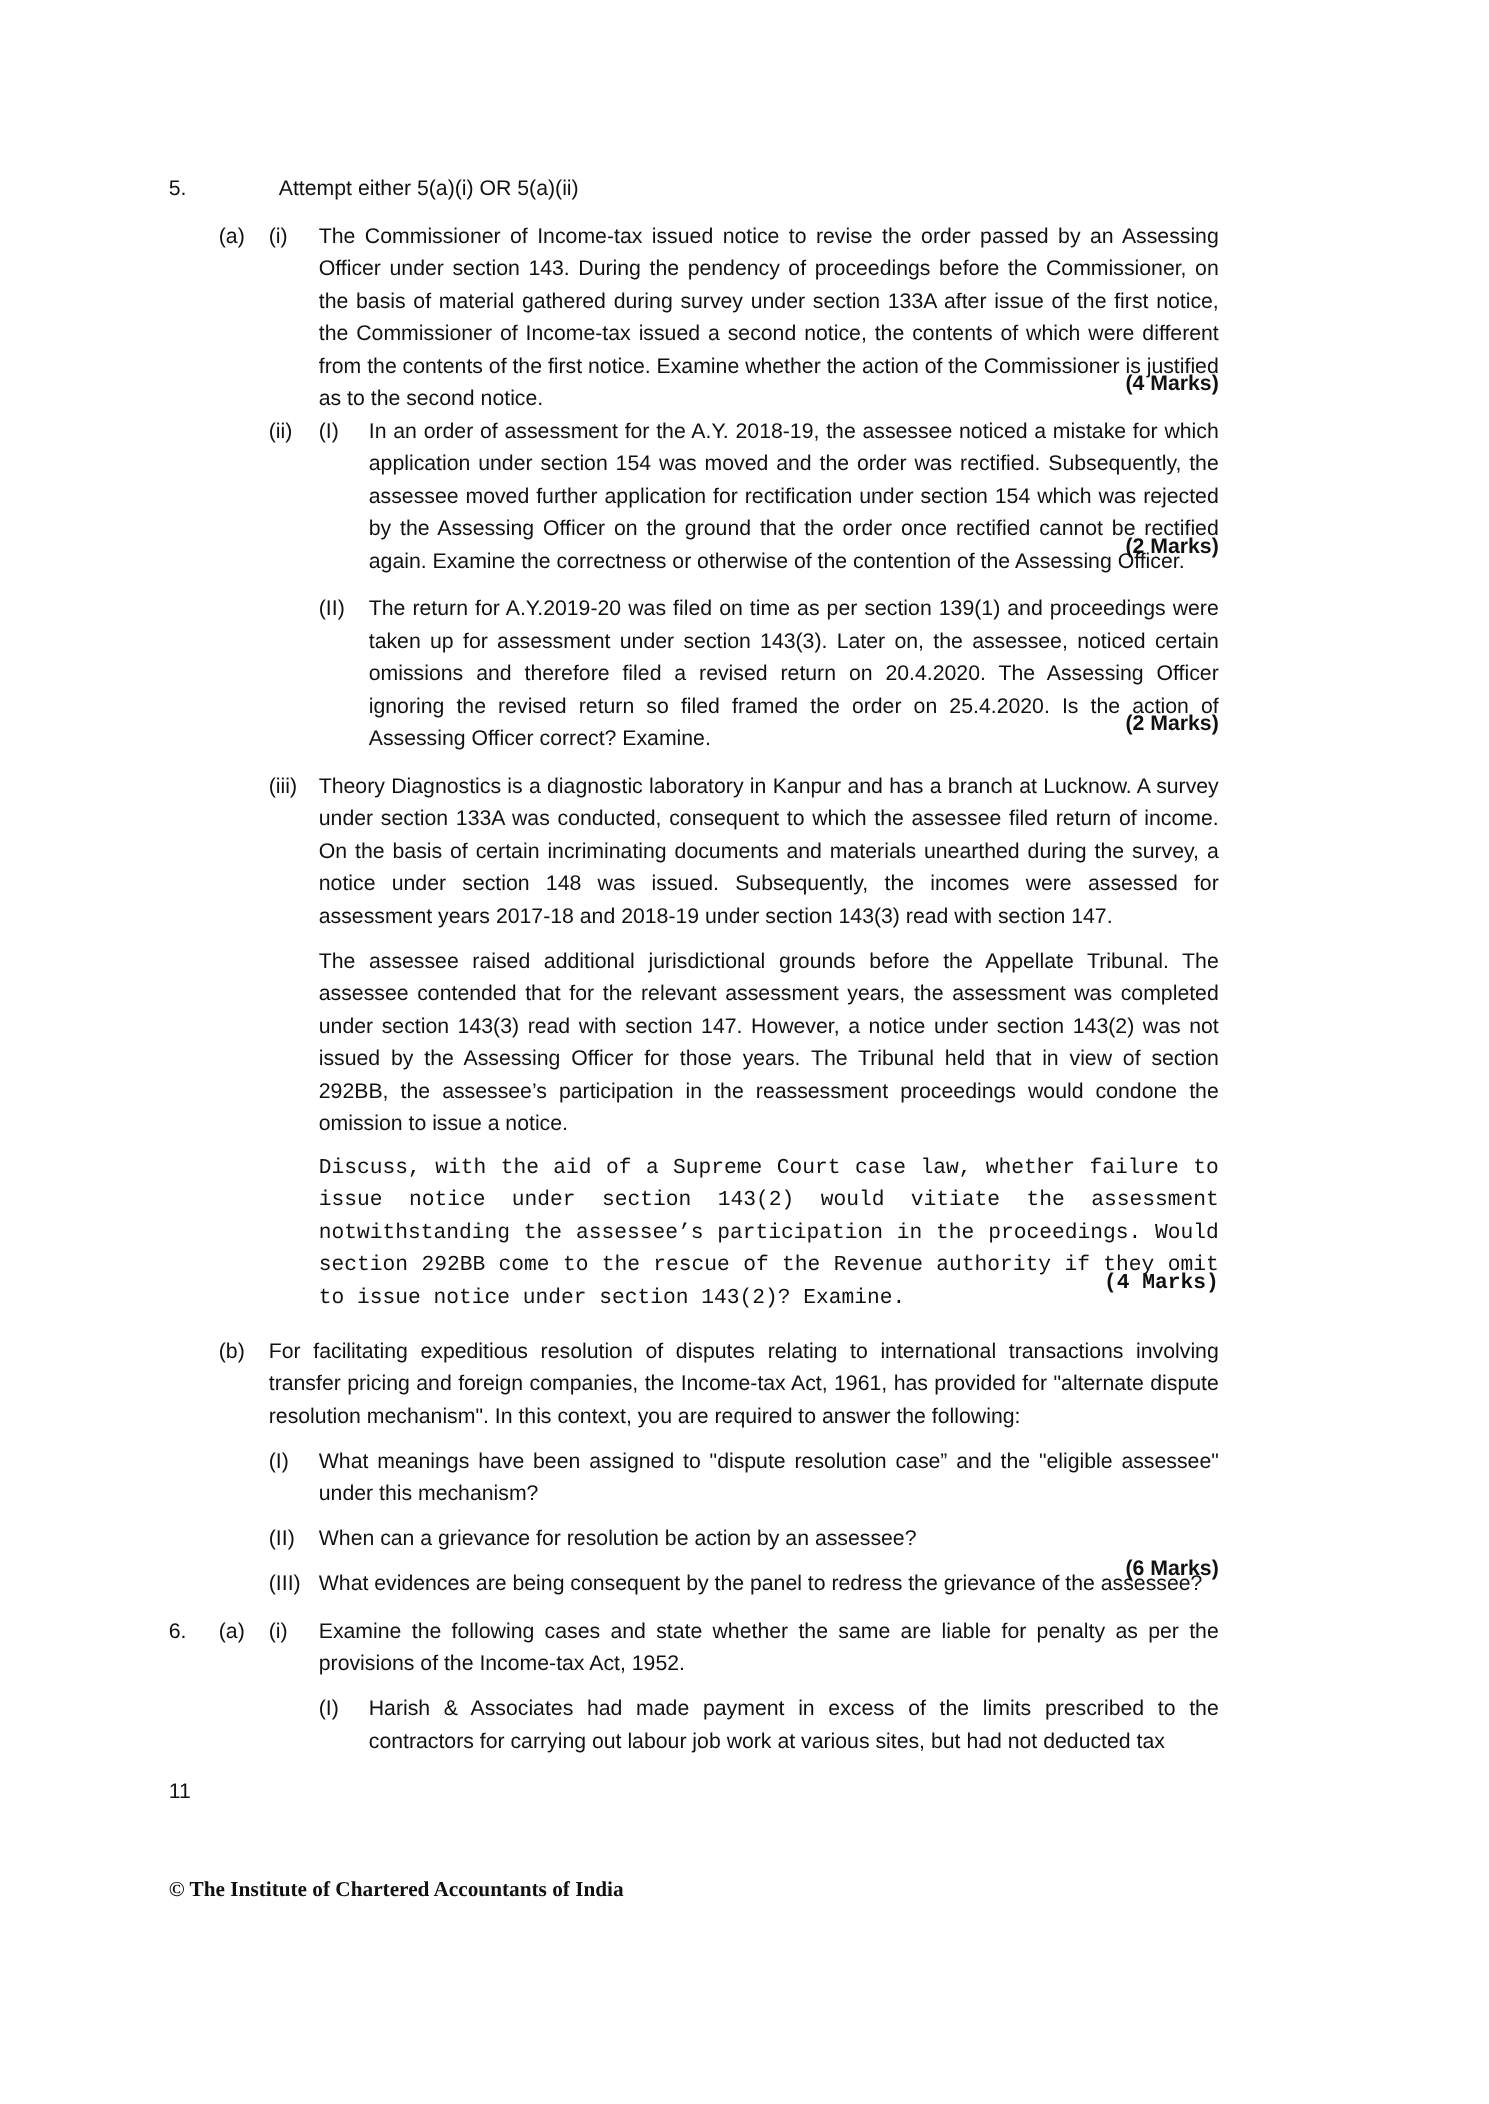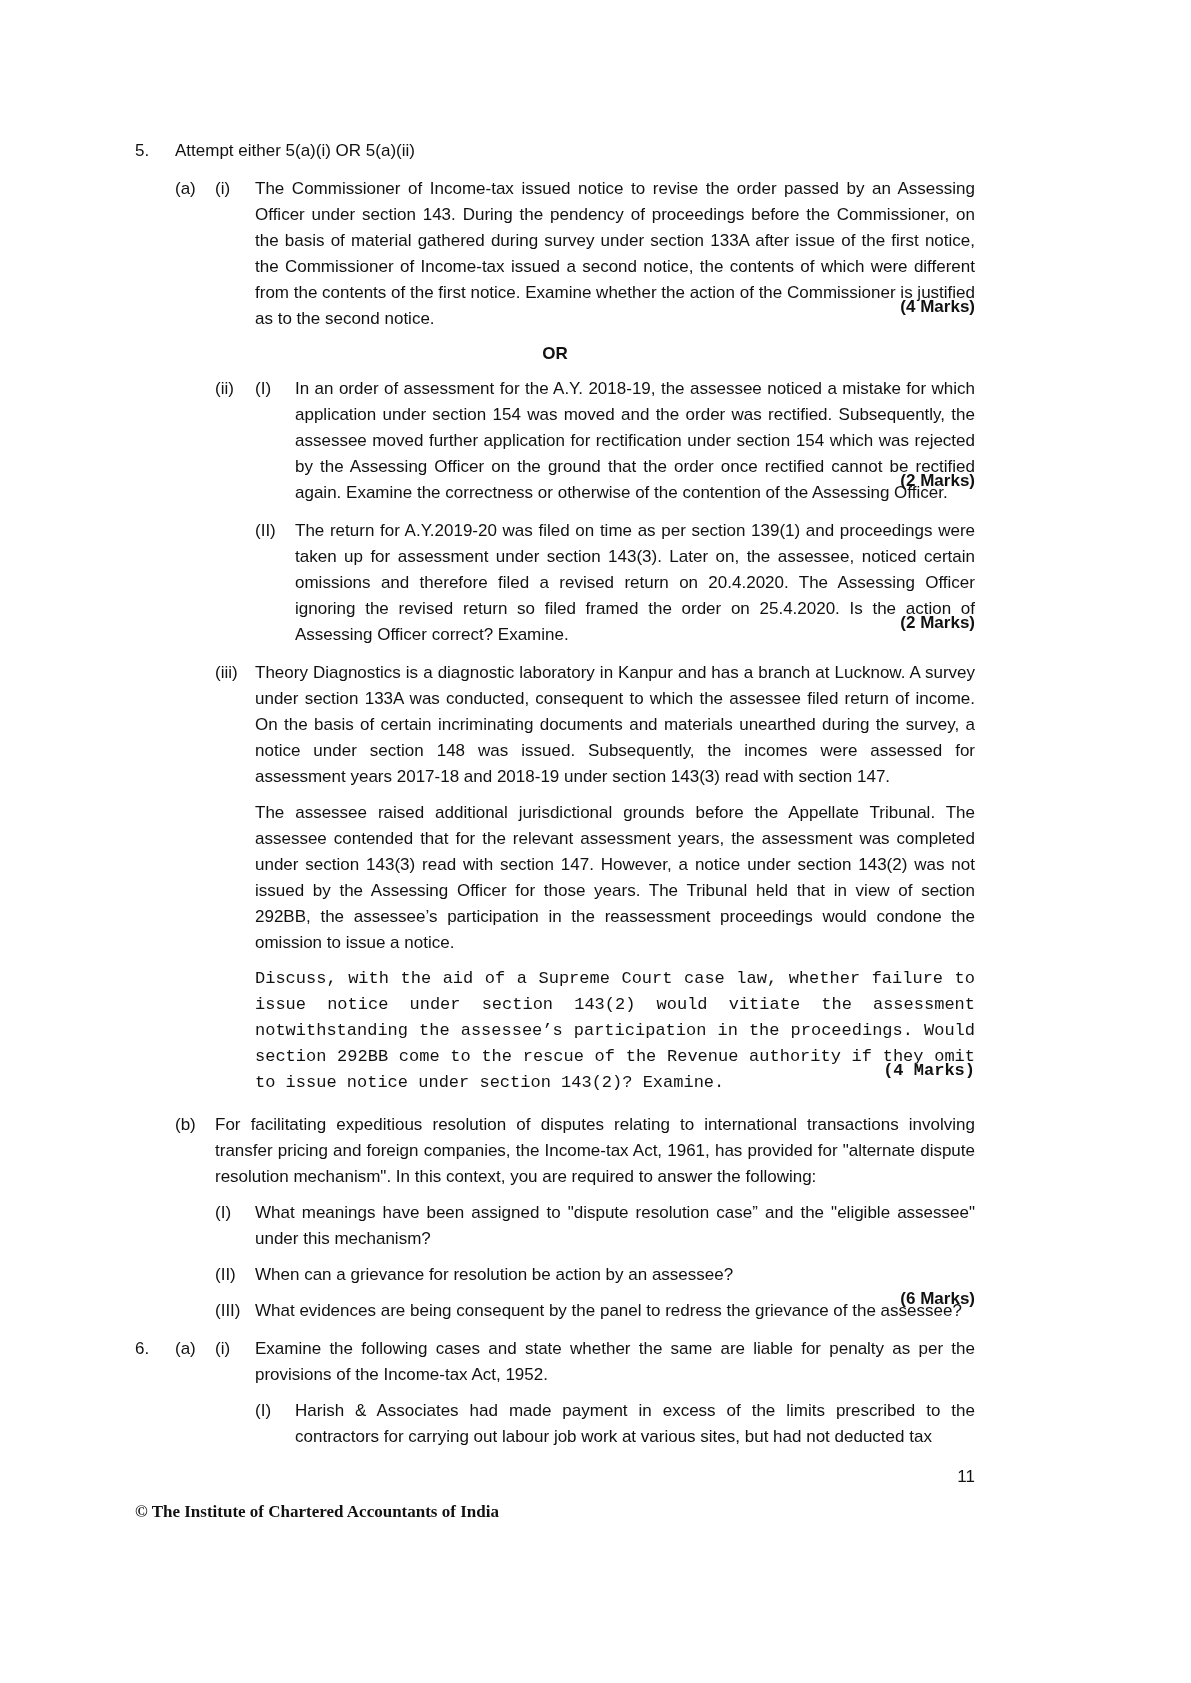--- a/index.html
+++ b/index.html
@@ -21,38 +21,38 @@
     width:840px;
   }
   .row { display:flex; align-items:flex-start; }
   .mt10 { margin-top:10px; }
   .mt12 { margin-top:12px; }
   .sp40  { flex:0 0 40px; }
   .sp80  { flex:0 0 80px; }
   .sp120 { flex:0 0 120px; }
   .lbl   { flex:0 0 40px; }
   .para  { flex:1 1 auto; text-align:justify; position:relative; }
-  .plain { flex:1 1 auto; }
+  .plain { flex:1 1 auto;margin-left:48px; }
   .para p { margin:0 0 10px 0; }
   .para p:last-child { margin-bottom:4px;font-family:Liberation Mono, monospace; }
   .marks {
     position:absolute;
     right:0;
     bottom:12px;
     font-weight:bold;
     white-space:nowrap;
   }
   .marks-inline-wrap { position:relative; }
   .or-line {
     text-align:center;
     font-weight:bold;
     margin:9px 0 9px 0;
   }
   .page-num {
-    text-align:right;
+    text-align:left;
     margin-top:14px;
   }
   .footer {
     position:absolute;
     left:135px;
     bottom:158px;
     font-family:"Liberation Serif", serif;
     font-weight:bold;
     font-size:17px;
     text-align:center;
@@ -72,21 +72,20 @@
     <div class="row mt12">
       <span class="sp40"></span>
       <span class="lbl">(a)</span>
       <span class="lbl">(i)</span>
       <div class="para">
         <span>The Commissioner of Income-tax issued notice to revise the order passed by an Assessing Officer under section 143. During the pendency of proceedings before the Commissioner, on the basis of material gathered during survey under section 133A after issue of the first notice, the Commissioner of Income-tax issued a second notice, the contents of which were different from the contents of the first notice. Examine whether the action of the Commissioner is justified as to the second notice.</span>
         <span class="marks">(4 Marks)</span>
       </div>
     </div>
 
-    <div class="or-line">OR</div>
 
     <div class="row">
       <span class="sp80"></span>
       <span class="lbl">(ii)</span>
       <span class="lbl">(I)</span>
       <div class="para">
         <span>In an order of assessment for the A.Y. 2018-19, the assessee noticed a mistake for which application under section 154 was moved and the order was rectified. Subsequently, the assessee moved further application for rectification under section 154 which was rejected by the Assessing Officer on the ground that the order once rectified cannot be rectified again. Examine the correctness or otherwise of the contention of the Assessing Officer.</span>
         <span class="marks">(2 Marks)</span>
       </div>
     </div>

